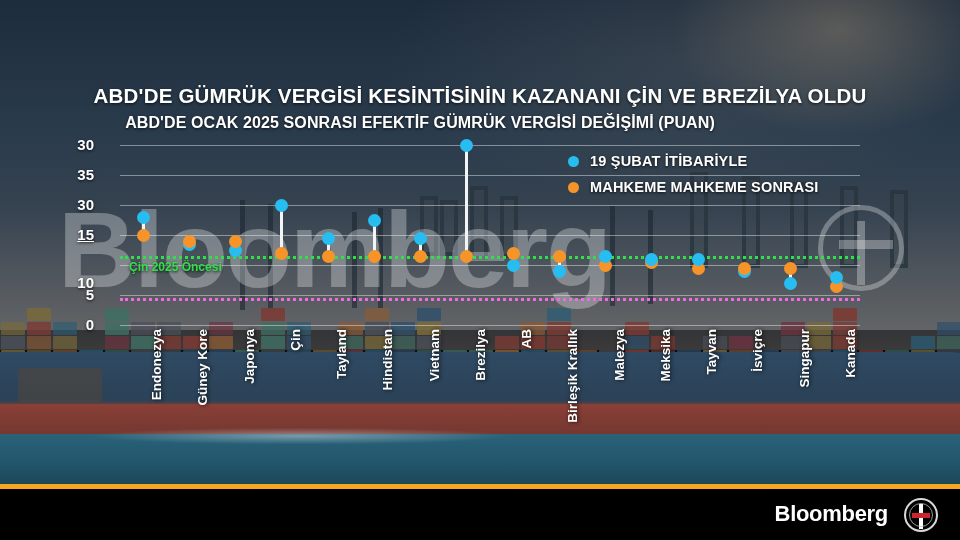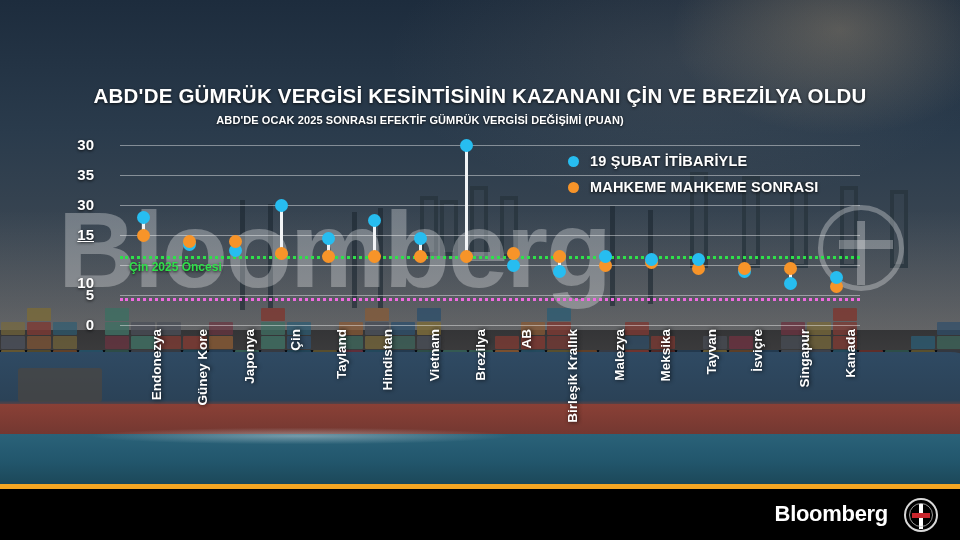--- a/index.html
+++ b/index.html
@@ -77,21 +77,21 @@
   
   .chart-area { position:absolute; left:0; top:0; width:960px; height:484px; }
 
   .title {
     position:absolute; left:0; top:84px; width:960px; text-align:center;
     font-size:20.5px; font-weight:bold; color:#ffffff; letter-spacing:.2px;
     text-shadow:0 1px 3px rgba(0,0,0,.75);
   }
   .subtitle {
     position:absolute; left:0; top:114px; width:840px; text-align:center;
-    font-size:11px; font-weight:bold; color:#ffffff; letter-spacing:.1px;
+    font-size:16px; font-weight:bold; color:#ffffff; letter-spacing:.1px;
     text-shadow:0 1px 3px rgba(0,0,0,.75);
   }
 
   .plot { position:absolute; left:120px; top:145px; width:740px; height:180px; }
 
   .gridline {
     position:absolute; left:0; width:740px; height:1px;
     background:rgba(255,255,255,.42);
   }
   .ytick {

